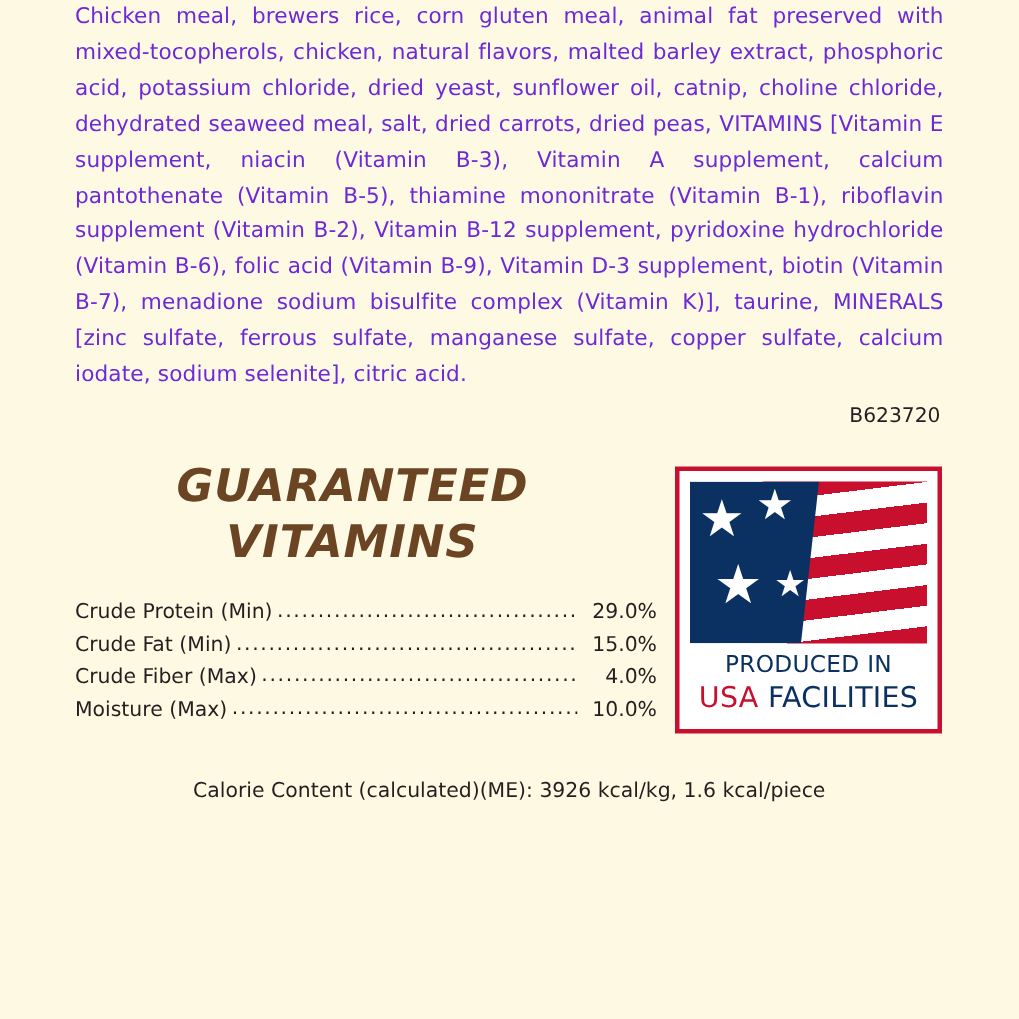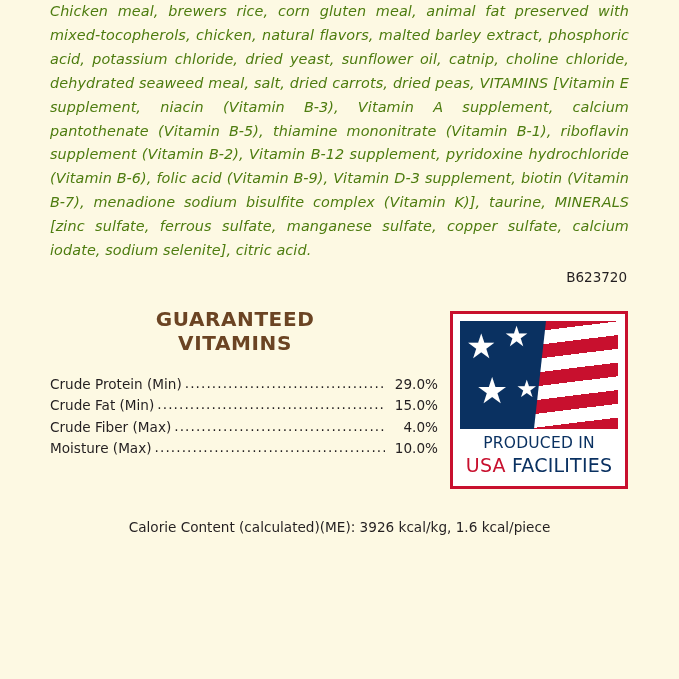--- a/index.html
+++ b/index.html
@@ -28,23 +28,22 @@
     font-size: 34px;
     letter-spacing: 1.2px;
     color: #6b4423;
     margin-top: 46px;
     margin-bottom: 16px;
   }
   .ingredients-body {
     font-size: 14.4px;
     line-height: 1.66;
     text-align: justify;
-    color: #4d7c0f;
+    color: #6d28d9;
     letter-spacing: 0.1px;
-    font-style: italic;
   }
   .batch-code {
     text-align: right;
     font-size: 13.5px;
     color: #231f20;
     margin-top: 6px;
     padding-right: 2px;
   }
   .lower {
     display: flex;
@@ -52,27 +51,28 @@
     align-items: flex-start;
     margin-top: 22px;
   }
   .ga-block {
     width: 390px;
     flex: 0 0 390px;
   }
   .ga-title {
     font-family: "DejaVu Sans", sans-serif;
     font-weight: bold;
-    font-size: 20px;
+    font-size: 30px;
     letter-spacing: 0.6px;
     color: #6b4423;
     text-align: center;
     line-height: 1.22;
     margin: 0 0 18px 0;
     padding-right: 20px;
+    font-style: italic;
   }
   .ga-rows {
     padding: 0 2px 0 0;
   }
   .ga-row {
     display: flex;
     align-items: baseline;
     font-size: 13.6px;
     line-height: 1.58;
     color: #231f20;

